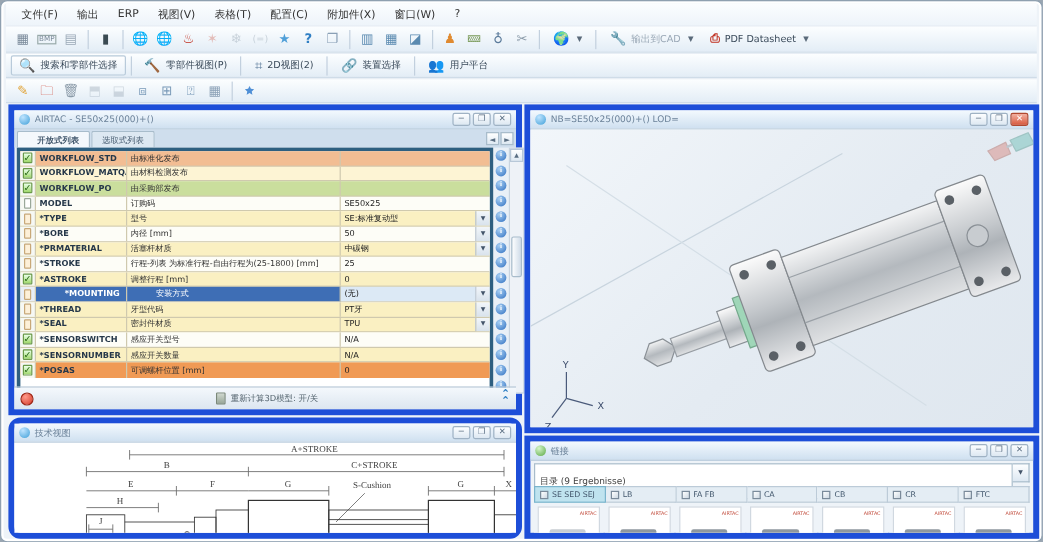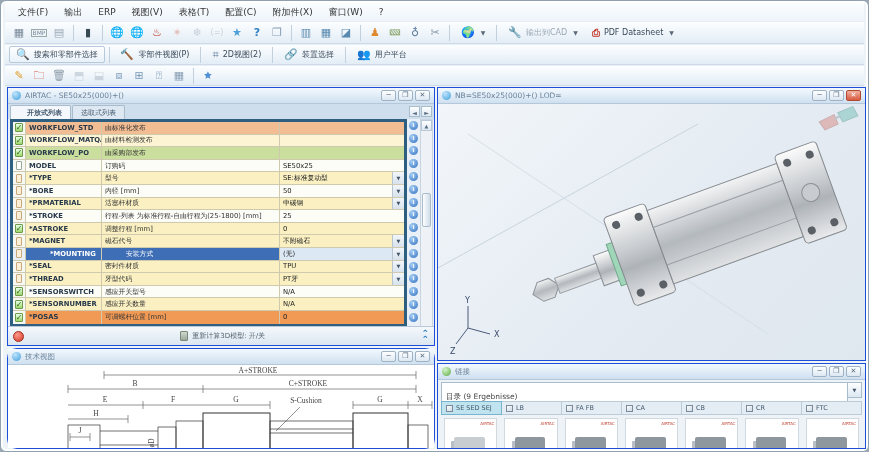--- a/index.html
+++ b/index.html
@@ -19,21 +19,21 @@
   .tb-icon.dim { opacity:.4; }
   .tb-sep { width:1px; height:16px; background:#c2d0de; margin:0 4px; }
   .tb-btn { display:flex; align-items:center; gap:4px; font-size:8px; color:#3a4a5a; padding:2px 6px; border:1px solid transparent; border-radius:2px; }
   .tb-btn:hover, .tb-btn.framed { border-color:#b8cada; background:linear-gradient(#ffffff,#e8f1f9); }
   .dd-arrow { font-size:6px; color:#5a6a7a; margin-left:2px; }
   .glyph { font-size:11px; line-height:1; }
   .pdf-glyph { color:#c03020; font-weight:bold; font-size:10px; }
   .gray-text { color:#9aa8b6; }
 
   
-  .panel { position:absolute; background:#fff; border:1px solid #1d4ed8; }
+  .panel { position:absolute; background:#fff; border:5px solid #1d4ed8; }
   .titlebar { height:16px; background:linear-gradient(#f3f9fe,#cfe0f0); border-bottom:1px solid #b4c8da; display:flex; align-items:center; padding:0 4px; font-size:7.5px; color:#6b8299; }
   .title-orb { width:9px; height:9px; border-radius:50%; background:radial-gradient(circle at 35% 30%,#bfe4ff,#3f9fd8); margin-right:4px; flex:0 0 auto; }
   .title-orb.green { background:radial-gradient(circle at 35% 30%,#d5f5c9,#5aa844); }
   .win-btns { margin-left:auto; display:flex; gap:2px; }
   .win-btn { width:15px; height:11px; border:1px solid #9fb2c4; border-radius:2px; background:linear-gradient(#fdfeff,#dde8f2); font-size:7px; line-height:9px; text-align:center; color:#5a6e82; }
   .win-btn.close-red { background:linear-gradient(#f2b0a0,#d85a40); color:#fff; border-color:#b04830; }
 
   
   #left-top { left:6px; top:86px; width:428px; height:259px; background:#e9f0f7; }
   .tabstrip { height:15px; background:#cfdeed; display:flex; align-items:flex-end; padding:0 2px; position:relative; }
@@ -350,54 +350,45 @@
             <div class="cell c-val">25</div>
           </div>
           <div class="prow bg-yellow">
             <div class="cell c-chk">
               <span class="chk on">✓</span>
             </div>
             <div class="cell c-name">*ASTROKE</div>
             <div class="cell c-desc">调整行程 [mm]</div>
             <div class="cell c-val">0</div>
           </div>
-          <div class="prow bg-yellow">
-            <div class="cell c-chk">
-              <span class="chk off"></span>
-            </div>
-            <div class="cell c-name">*MAGNET</div>
-            <div class="cell c-desc">磁石代号</div>
-            <div class="cell c-val">不附磁石</div>
-            <div class="cell c-dd">▼</div>
-          </div>
           <div class="prow bg-blue">
             <div class="cell c-chk">
               <span class="chk off"></span>
             </div>
             <div class="cell c-name">*MOUNTING</div>
             <div class="cell c-desc">安装方式</div>
             <div class="cell c-val">(无)</div>
             <div class="cell c-dd">▼</div>
           </div>
           <div class="prow bg-yellow">
             <div class="cell c-chk">
               <span class="chk off"></span>
             </div>
+            <div class="cell c-name">*THREAD</div>
+            <div class="cell c-desc">牙型代码</div>
+            <div class="cell c-val">PT牙</div>
+            <div class="cell c-dd">▼</div>
+          </div>
+          <div class="prow bg-yellow">
+            <div class="cell c-chk">
+              <span class="chk off"></span>
+            </div>
             <div class="cell c-name">*SEAL</div>
             <div class="cell c-desc">密封件材质</div>
             <div class="cell c-val">TPU</div>
-            <div class="cell c-dd">▼</div>
-          </div>
-          <div class="prow bg-yellow">
-            <div class="cell c-chk">
-              <span class="chk off"></span>
-            </div>
-            <div class="cell c-name">*THREAD</div>
-            <div class="cell c-desc">牙型代码</div>
-            <div class="cell c-val">PT牙</div>
             <div class="cell c-dd">▼</div>
           </div>
           <div class="prow bg-white">
             <div class="cell c-chk">
               <span class="chk on">✓</span>
             </div>
             <div class="cell c-name">*SENSORSWITCH</div>
             <div class="cell c-desc">感应开关型号</div>
             <div class="cell c-val">N/A</div>
           </div>

